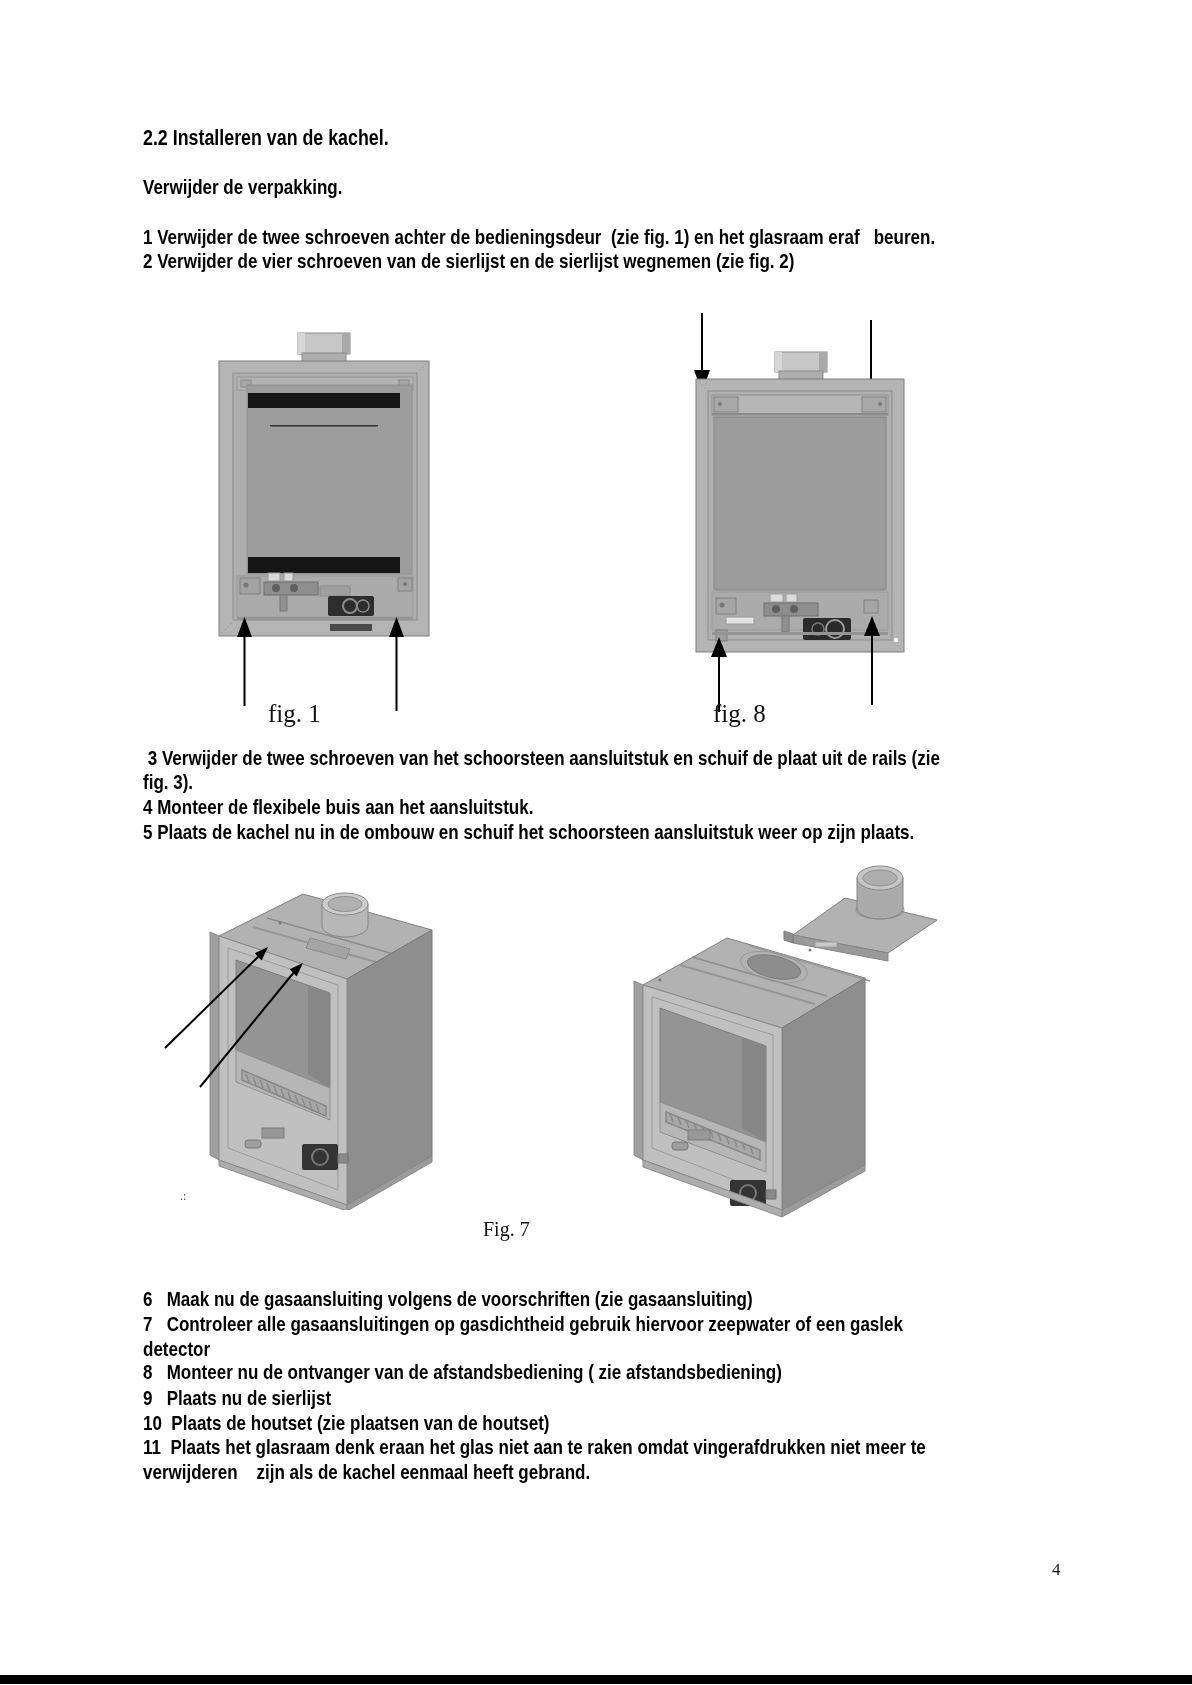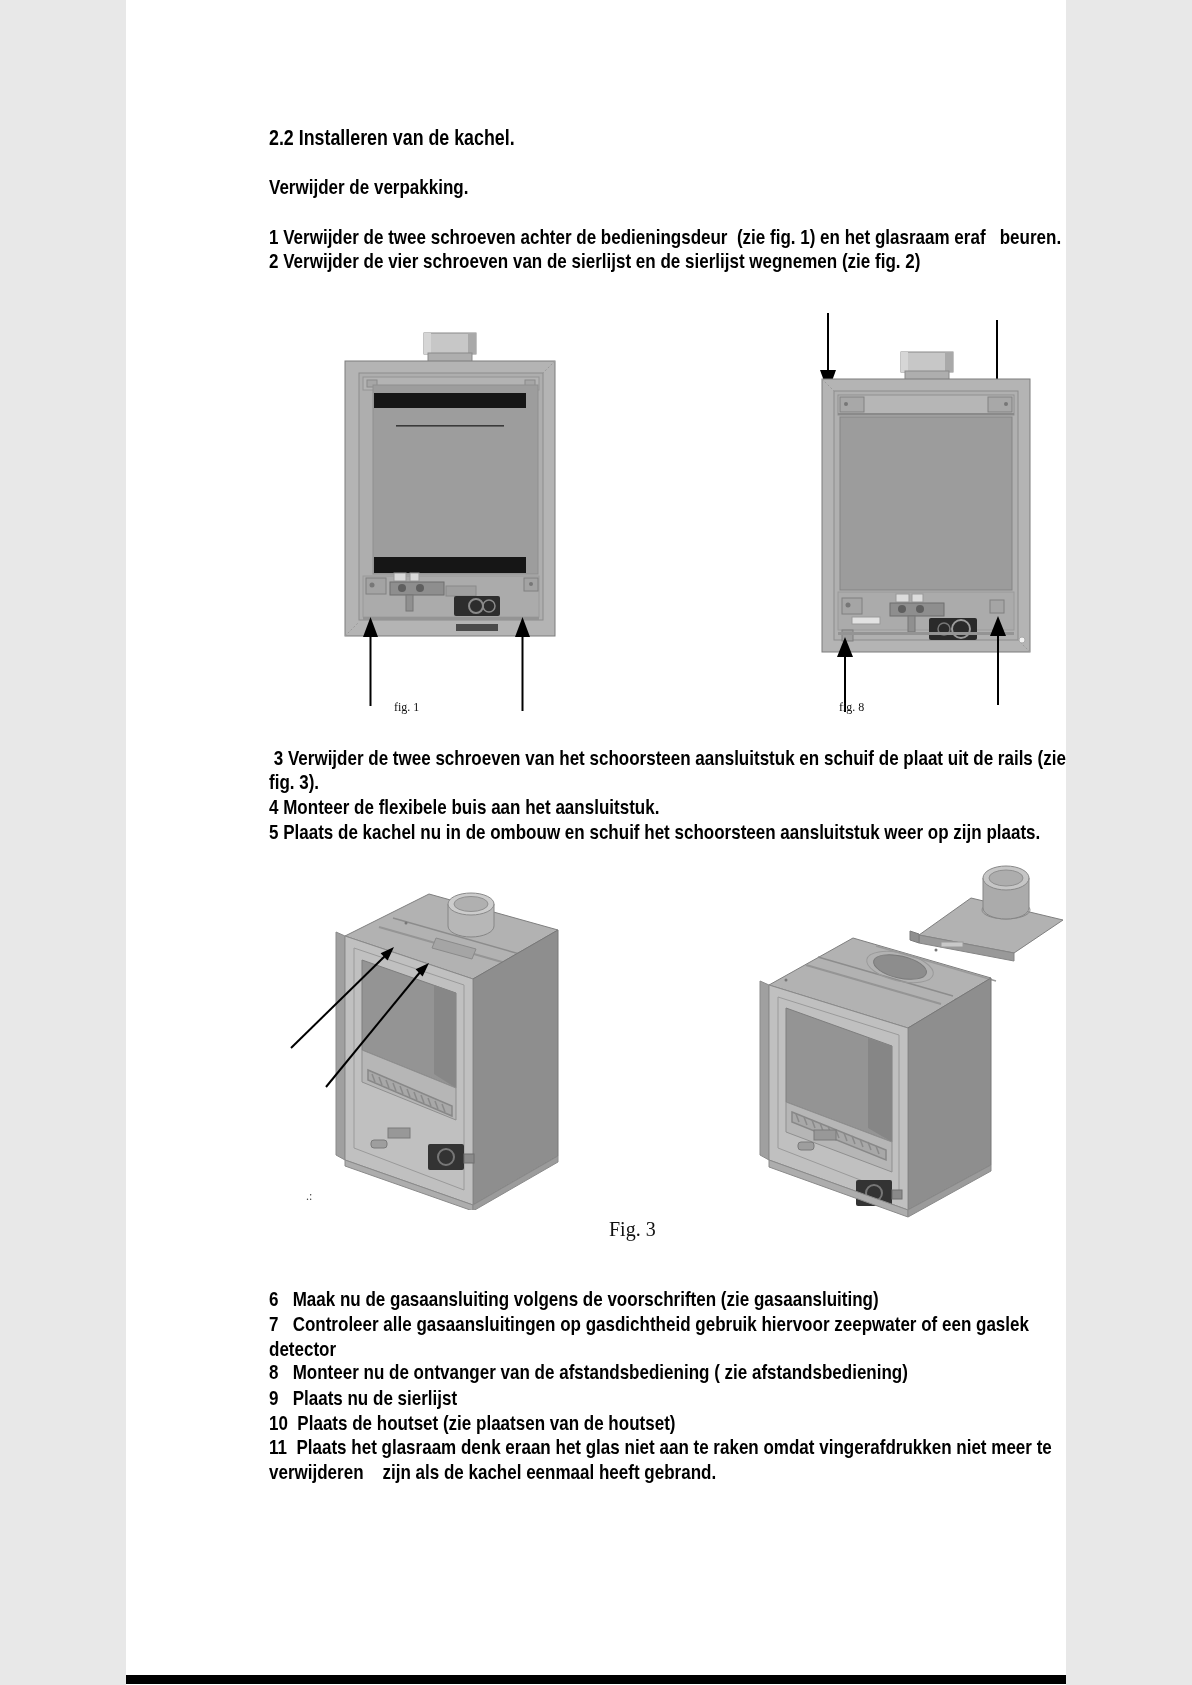--- a/index.html
+++ b/index.html
@@ -1,34 +1,34 @@
 <!DOCTYPE html>
 <html><head>
 <meta charset="utf-8">
 <style>
   html,body{margin:0;padding:0;background:#e8e8e8;}
   .page{
     position:relative;
-    width:940px;height:1685px;
+    width:1192px;height:1685px;
     background:#ffffff;
     overflow:hidden;
     font-family:"Liberation Sans",sans-serif;
     margin:0 auto;
   }
   .t{
     position:absolute;left:143px;
     font-weight:700;font-size:21px;line-height:22px;color:#000;
     white-space:pre;
     transform:scaleX(0.81);transform-origin:0 0;
   }
   .t.h{font-size:22px;}
   .cap{
     position:absolute;
     font-family:"Liberation Serif","DejaVu Serif",serif;
-    font-size:12px;color:#111;white-space:pre;
+    font-size:25px;color:#111;white-space:pre;
   }
   .pagenum{
     position:absolute;
     font-family:"Liberation Serif","DejaVu Serif",serif;
     font-size:17px;color:#111;
   }
   .footbar{
     position:absolute;left:0;top:1675px;width:1192px;height:9px;
   }
   .figsvg{position:absolute;}
@@ -285,21 +285,21 @@
       <rect x="108" y="280" width="22" height="10" fill="#989898" stroke="#7a7a7a"></rect>
       <rect x="150" y="330" width="36" height="26" rx="2" fill="#333"></rect>
       <circle cx="168" cy="343" r="8" fill="none" stroke="#777" stroke-width="2"></circle>
       <rect x="186" y="340" width="10" height="9" fill="#8a8a8a" stroke="#6f6f6f"></rect>
     </g>
 
     <polygon points="63,310 202,360 202,367 63,317" fill="#adadad" stroke="#8a8a8a"></polygon>
     <polygon points="202,360 285,315 285,321 202,367" fill="#9b9b9b" stroke="#8a8a8a"></polygon>
   </svg>
 
-  <div class="cap" style="left:483px;top:1218px;font-size:20px">Fig. 3</div>
+  <div class="cap" style="left:483px;top:1218px;font-size:20px">Fig. 7</div>
 
   <div class="t" style="top:1288px">6   Maak nu de gasaansluiting volgens de voorschriften (zie gasaansluiting)</div>
   <div class="t" style="top:1313px">7   Controleer alle gasaansluitingen op gasdichtheid gebruik hiervoor zeepwater of een gaslek</div>
   <div class="t" style="top:1338px">detector</div>
   <div class="t" style="top:1361px">8   Monteer nu de ontvanger van de afstandsbediening ( zie afstandsbediening)</div>
   <div class="t" style="top:1387px">9   Plaats nu de sierlijst</div>
   <div class="t" style="top:1412px">10  Plaats de houtset (zie plaatsen van de houtset)</div>
   <div class="t" style="top:1436px">11  Plaats het glasraam denk eraan het glas niet aan te raken omdat vingerafdrukken niet meer te</div>
   <div class="t" style="top:1461px">verwijderen    zijn als de kachel eenmaal heeft gebrand.</div>
 

